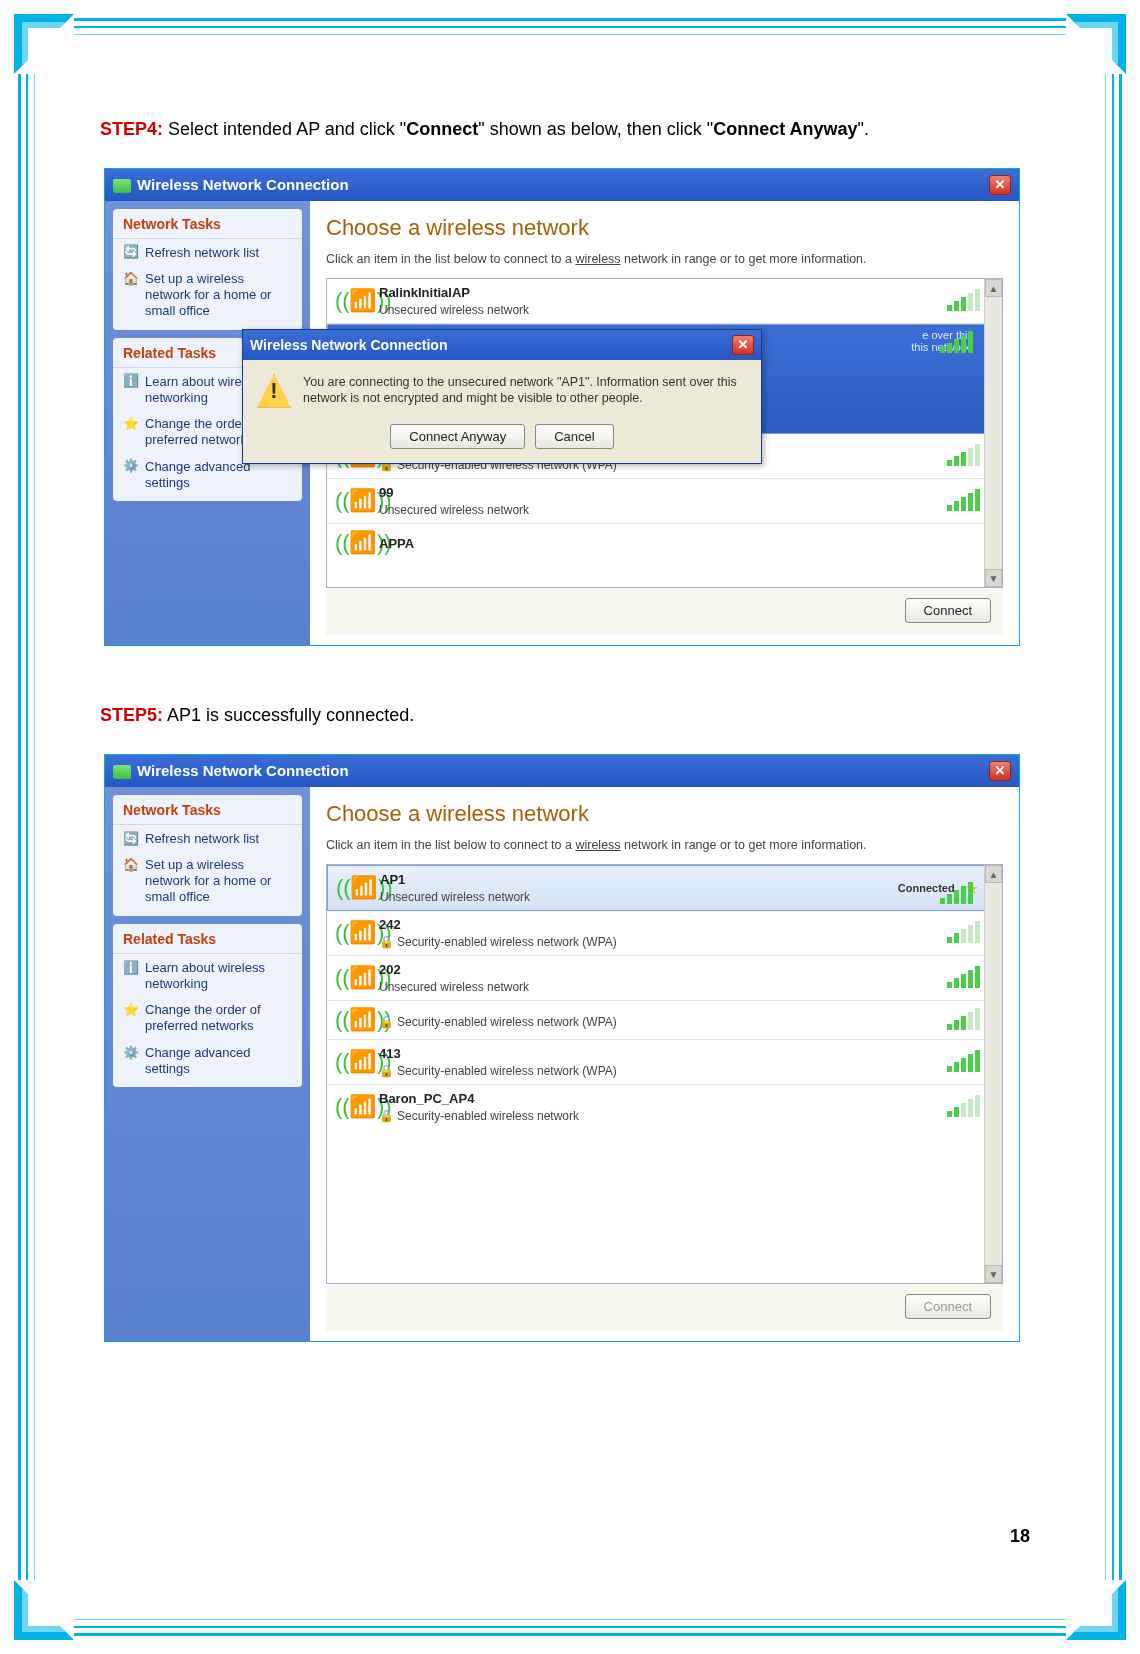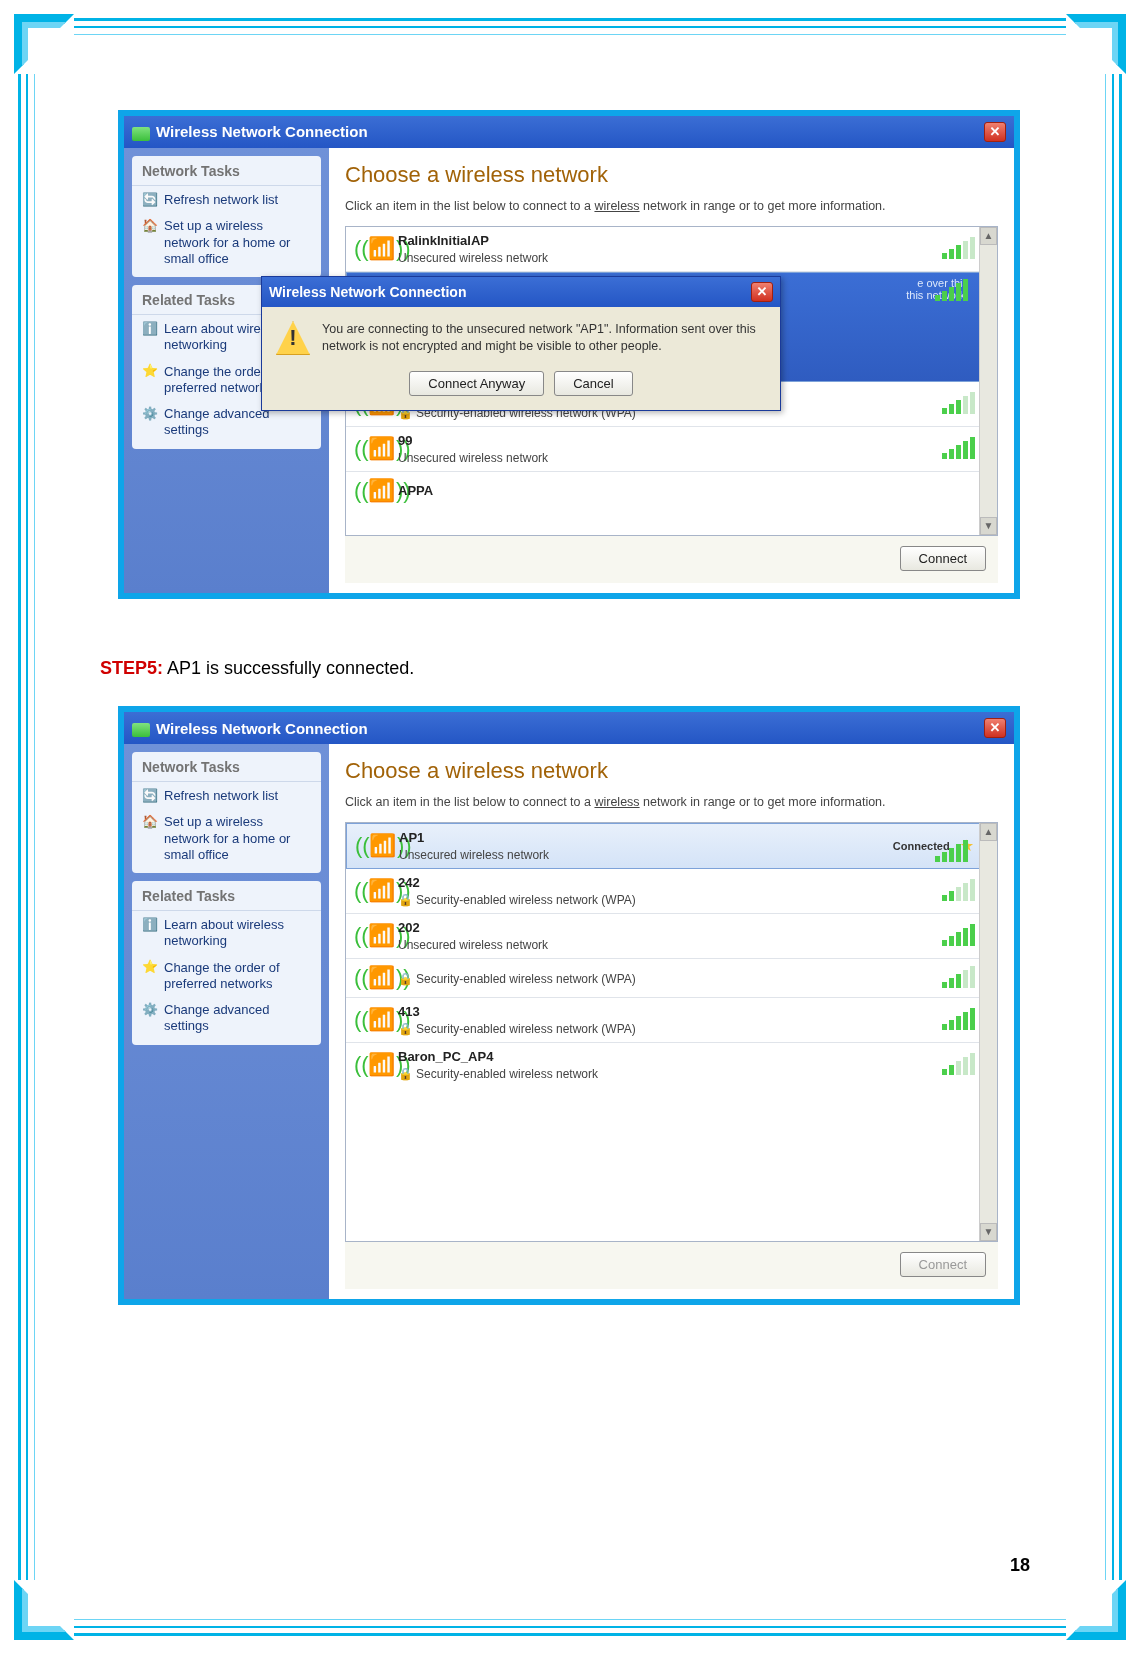--- a/index.html
+++ b/index.html
@@ -45,22 +45,22 @@
     line-height: 2.2;
     color: #000;
     margin-bottom: 18px;
     text-align: justify;
   }
   .step-label { color: #d00000; font-weight: bold; }
   .bold { font-weight: bold; }
 
   
   .screenshot {
-    border: 6px solid #0ea5e9;
-    margin: 0 20px 50px 18px;
+    border: 1px solid #0ea5e9;
+    margin: 0 20px 50px 4px;
     background: #ece9d8;
     font-family: Tahoma, sans-serif;
     font-size: 13px;
     color: #222;
   }
   .titlebar {
     background: linear-gradient(#3b6ed5, #2456c5);
     color: #fff;
     font-weight: bold;
     padding: 6px 8px;
@@ -88,21 +88,21 @@
     padding: 0;
   }
   .side-panel {
     background: #eef3fb;
     margin: 8px;
     border-radius: 4px;
     padding-bottom: 6px;
     font-size: 13px;
   }
   .side-panel-h {
-    font-weight: bold; color: #737373;
+    font-weight: bold; color: #c2410c;
     padding: 7px 10px 6px 10px;
     border-bottom: 1px solid #cdd8ea;
     font-size: 14px;
   }
   .side-link {
     display: flex; align-items: flex-start; gap: 6px;
     color: #1a3a7a; padding: 6px 10px 4px 10px;
     line-height: 1.25;
   }
   .side-link .ic {
@@ -198,21 +198,21 @@
     width: 34px; height: 34px;
     background: #ffd24a; border: 1px solid #d8a020;
     display: flex; align-items: center; justify-content: center;
     font-weight: bold; color: #333; font-size: 22px;
     clip-path: polygon(50% 0, 100% 100%, 0 100%);
     flex-shrink: 0;
   }
   .dlg-btns { display: flex; justify-content: center; gap: 10px; padding: 0 14px 14px 14px; }
 
   .page-num {
-    position: absolute; right: 110px; bottom: 78px;
+    position: absolute; right: 110px; bottom: 107px;
     font-weight: bold; font-size: 18px;
   }
 
   
   .blur .side-link, .blur .main-sub, .blur .net-sec, .blur .net-name, .blur .side-panel-h, .blur .main-h {
     filter: blur(0.15px);
   }
 </style>
 </head>
 <body>
@@ -240,20 +240,23 @@
 </div>
 <div class="corner corner-br">
   <svg viewBox="0 0 60 60">
       <path d="M0 60 L0 0 L60 0 L50 10 L10 10 L10 50 Z" fill="#00b3e6"></path>
       <path d="M8 52 L8 8 L52 8 L46 14 L14 14 L14 46 Z" fill="#6dd5f5"></path>
     </svg>
 </div>
 
 <div class="page-content">
 
+  <p class="step-text">
+    <span class="step-label">STEP4:</span><span> Select intended AP and click "</span><span class="bold">Connect</span><span>" shown as below, then click "</span><span class="bold">Connect Anyway</span><span>".</span>
+  </p>
 
   <div class="screenshot blur">
     <div class="titlebar">
       <span><span class="tb-icon"></span><span>Wireless Network Connection</span></span>
       <div class="close-btn">✕</div>
     </div>
     <div class="window-body">
       <div class="sidebar">
         <div class="side-panel">
           <div class="side-panel-h">Network Tasks</div>

